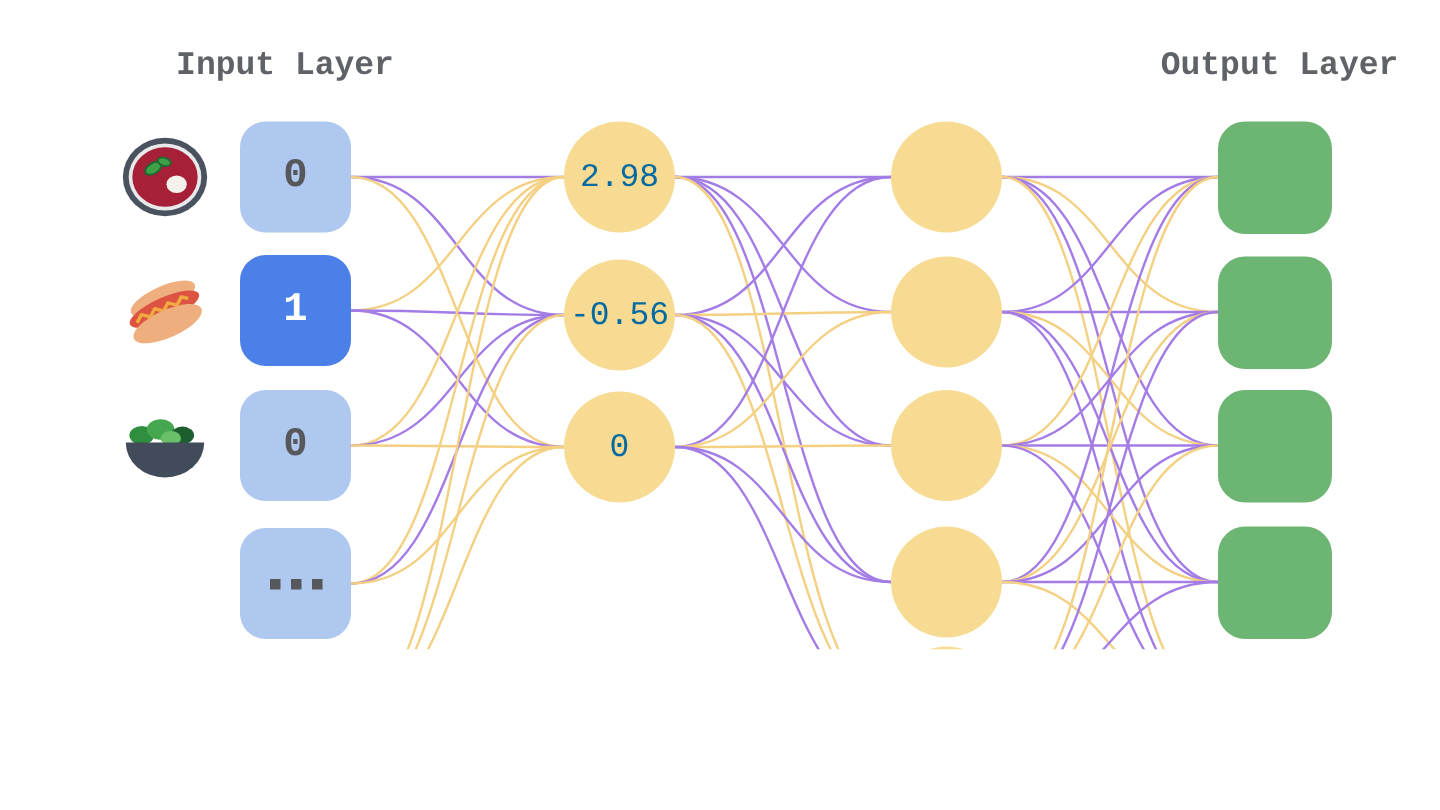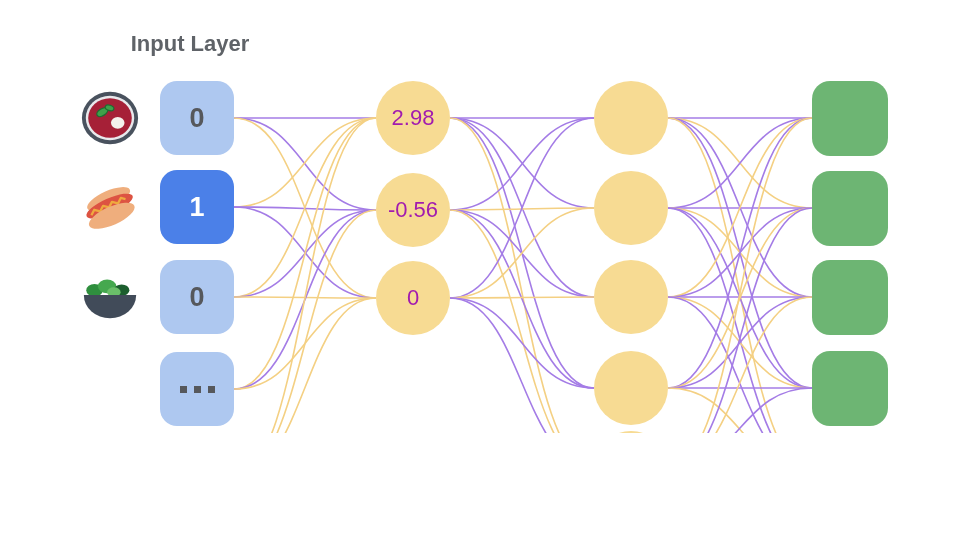--- a/index.html
+++ b/index.html
@@ -1,39 +1,39 @@
 <!DOCTYPE html>
 <html><head>
 <meta charset="utf-8">
 <style>
   html,body{margin:0;padding:0;background:#fff;}
   #canvas{
     position:relative;width:960px;height:433px;background:#ffffff;
-    overflow:hidden;font-family:Liberation Sans, sans-serif;
+    overflow:hidden;font-family:Liberation Mono, monospace;
   }
   #edges{position:absolute;left:0;top:0;width:960px;height:540px;}
   .layer-title{
     position:absolute;top:31px;transform:translateX(-50%);
     font-size:22px;font-weight:bold;color:#5f6368;white-space:nowrap;
   }
   #title-input{left:190px;}
   #title-embedding{left:433px;}
   #title-output{left:853px;}
   .in-node{
     position:absolute;width:74px;height:74px;border-radius:17px;
     display:flex;align-items:center;justify-content:center;
     font-size:27px;font-weight:bold;color:#56585c;
   }
   .in-node.active{color:#ffffff;}
   .dotrow{display:flex;gap:7px;}
   .dotrow i{display:block;width:7px;height:7px;background:#56585c;}
   .emb-node{
     position:absolute;width:74px;height:74px;border-radius:50%;
     display:flex;align-items:center;justify-content:center;
-    font-size:22px;font-weight:400;color:#a21caf;
+    font-size:22px;font-weight:400;color:#0369a1;
   }
   .out-node{position:absolute;width:76px;height:75px;border-radius:18px;}
   .food-icon{position:absolute;width:62px;height:62px;}
   .food-icon svg{width:100%;height:100%;display:block;}
 </style>
 </head>
 <body>
 
 <div id="canvas">
   <svg id="edges">
@@ -88,20 +88,21 @@
       <path d="M 668 388 C 740 388, 740 388, 812 388" fill="none" stroke="#a47ce6" stroke-width="1.6"></path>
       <path d="M 668 388 C 740 388, 740 471, 812 471" fill="none" stroke="#f4d083" stroke-width="1.6"></path>
       <path d="M 668 468 C 740 468, 740 118, 812 118" fill="none" stroke="#f4d083" stroke-width="1.6"></path>
       <path d="M 668 468 C 740 468, 740 208, 812 208" fill="none" stroke="#a47ce6" stroke-width="1.6"></path>
       <path d="M 668 468 C 740 468, 740 297, 812 297" fill="none" stroke="#f4d083" stroke-width="1.6"></path>
       <path d="M 668 468 C 740 468, 740 388, 812 388" fill="none" stroke="#a47ce6" stroke-width="1.6"></path>
       <path d="M 668 468 C 740 468, 740 471, 812 471" fill="none" stroke="#f4d083" stroke-width="1.6"></path>
     </svg>
 
   <div class="layer-title" id="title-input">Input Layer</div>
+  <div class="layer-title" id="title-output">Output Layer</div>
 
   <div id="nodes">
       <div class="food-icon" style="left: 79px; top: 87px;">
         <svg viewBox="0 0 64 64">
           <ellipse cx="32" cy="32" rx="29" ry="27" fill="#49525e"></ellipse>
           <ellipse cx="32" cy="32" rx="25" ry="23" fill="#e9e9ec"></ellipse>
           <ellipse cx="32" cy="32" rx="22.5" ry="20.5" fill="#a62037"></ellipse>
           <ellipse cx="40" cy="37" rx="7" ry="6" fill="#f4f1ec"></ellipse>
           <g fill="#3fa04a" stroke="#1d6b31" stroke-width="1.3">
             <ellipse cx="24" cy="26" rx="6.2" ry="3.6" transform="rotate(-32 24 26)"></ellipse>

